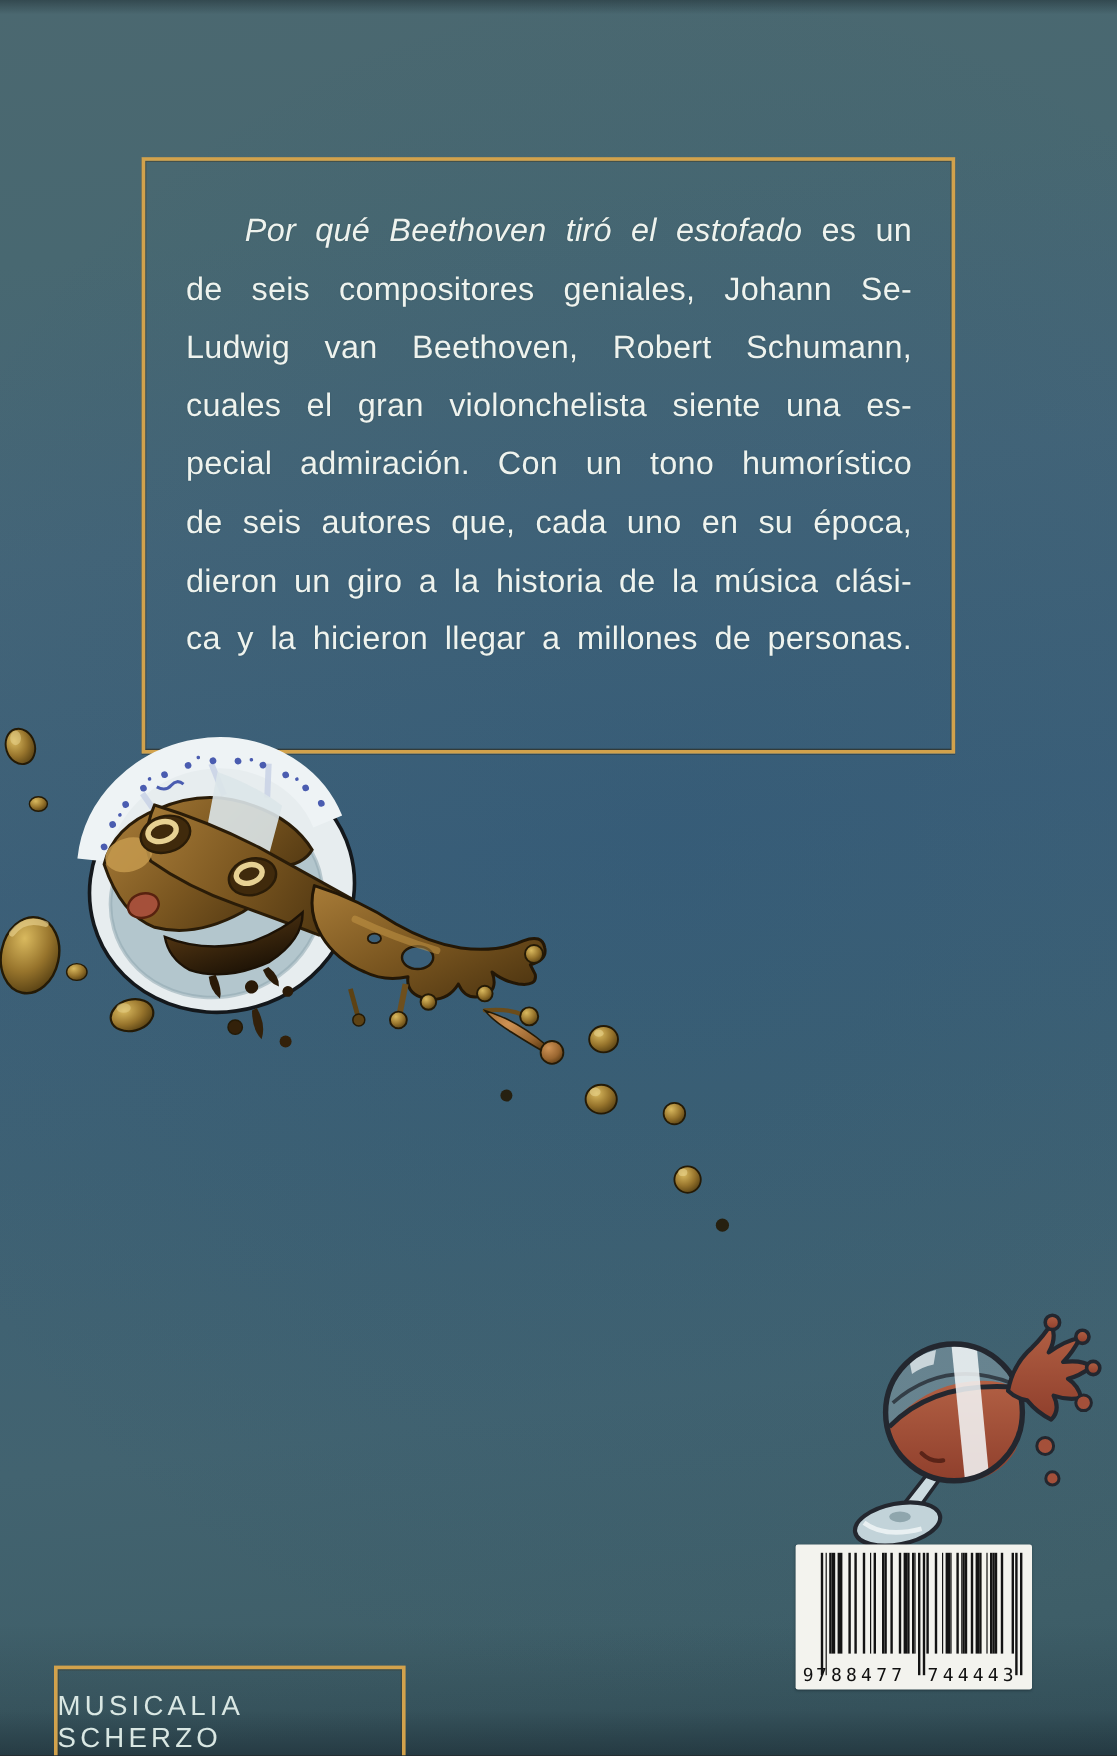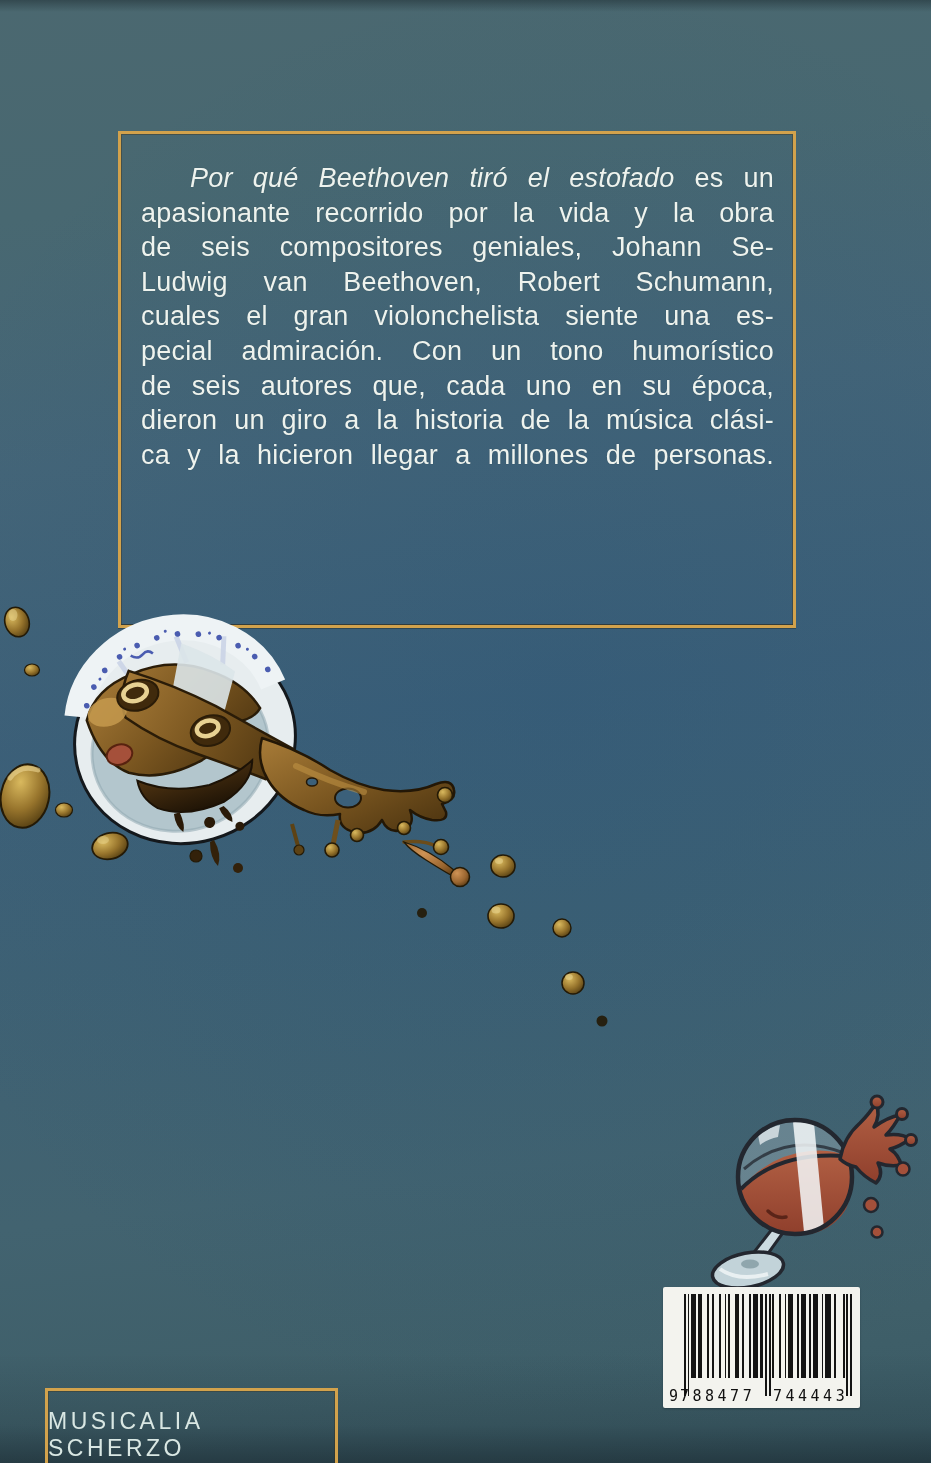--- a/index.html
+++ b/index.html
@@ -13,21 +13,21 @@
       linear-gradient(173deg,#4b6870 0%,#486871 14%,#446578 30%,#3d6078 48%,#3e6174 62%,#426370 78%,#3f5f69 90%,#3a5a64 100%);
   }
   
   .blurb{
     position:absolute;left:118px;top:131px;width:678px;height:497px;box-sizing:border-box;
     border:3px solid #d2a24c;
     box-shadow: inset 0 0 0 1px rgba(60,40,10,.35), 0 1px 0 rgba(20,15,5,.3), inset 0 -1px 0 rgba(20,15,5,.3);
     padding:27px 19px 0 20px;
   }
   .line{
-    margin:0;font-size:27px;line-height:34.6px;color:#eef3ee;
+    margin:14px;font-size:27px;line-height:34.6px;color:#eef3ee;
     text-align:justify;text-align-last:justify;letter-spacing:.2px;
     text-shadow:0 0 1px rgba(20,40,45,.4);
     white-space:normal;
   }
   .line.first{text-indent:49px;}
   .italic{font-style:italic;}
   
   .ill{position:absolute;}
   #stew-svg{left:0;top:588px;}
   #trail-svg{left:400px;top:840px;}
@@ -60,21 +60,20 @@
   .d-g1{left:17px;letter-spacing:3.5px;}
   .d-g2{left:110px;letter-spacing:3.5px;}
 </style>
 </head>
 <body>
 
 <div class="page">
 
   <div class="blurb">
     <p class="line first"><span class="italic">Por qué Beethoven tiró el estofado</span><span> es un</span></p>
-    <p class="line">apasionante recorrido por la vida y la obra</p>
     <p class="line">de seis compositores geniales, Johann Se-</p>
     <p class="line">Ludwig van Beethoven, Robert Schumann,</p>
     <p class="line">cuales el gran violonchelista siente una es-</p>
     <p class="line">pecial admiración. Con un tono humorístico</p>
     <p class="line">de seis autores que, cada uno en su época,</p>
     <p class="line">dieron un giro a la historia de la música clási-</p>
     <p class="line">ca y la hicieron llegar a millones de personas.</p>
   </div>
 
   <svg id="stew-svg" class="ill" width="480" height="312" viewBox="0 0 480 312" aria-hidden="true">

